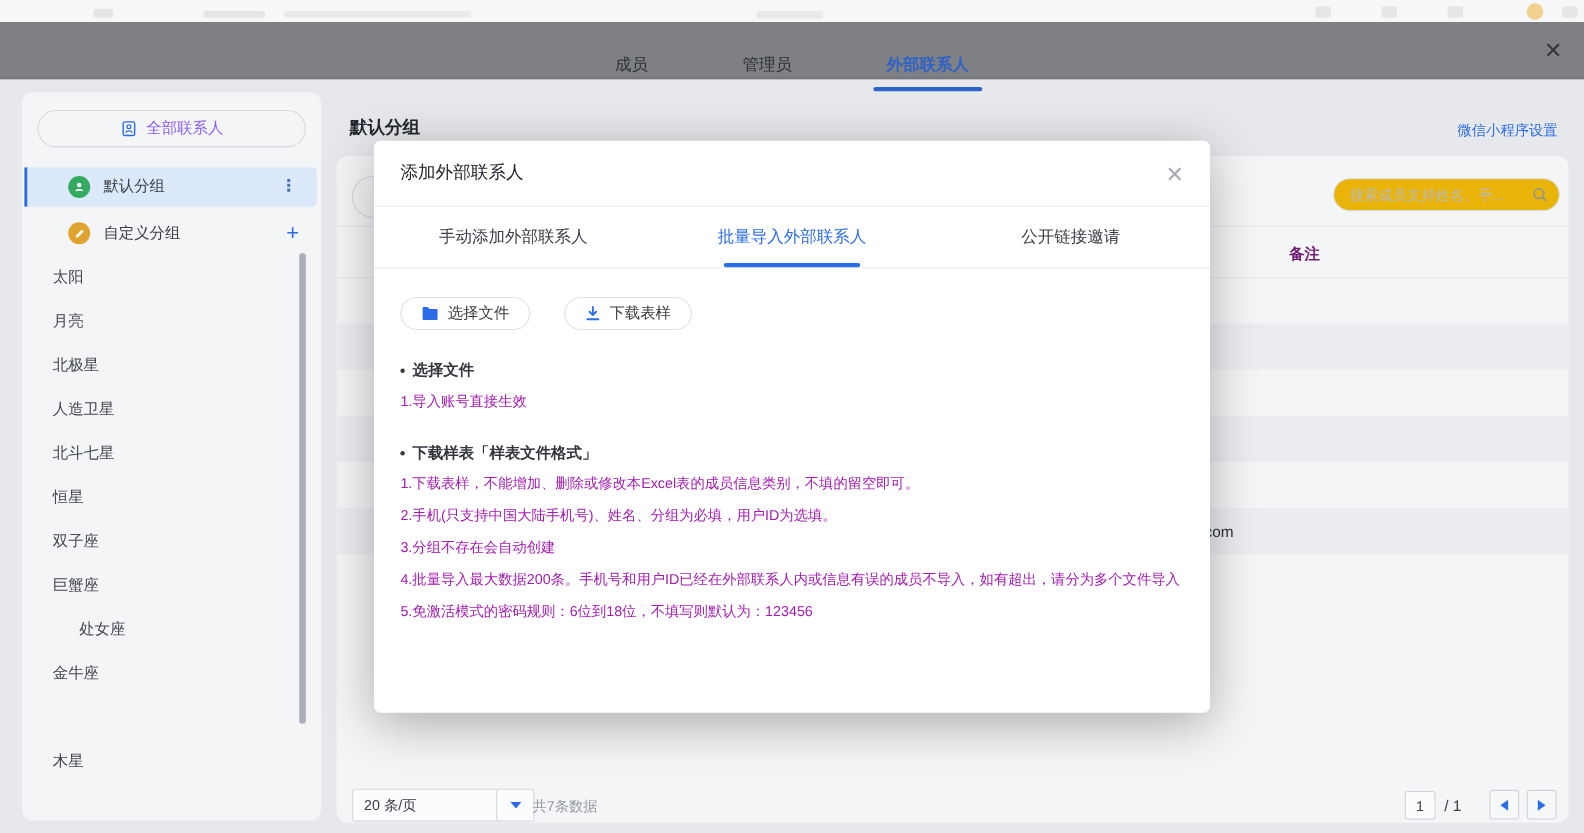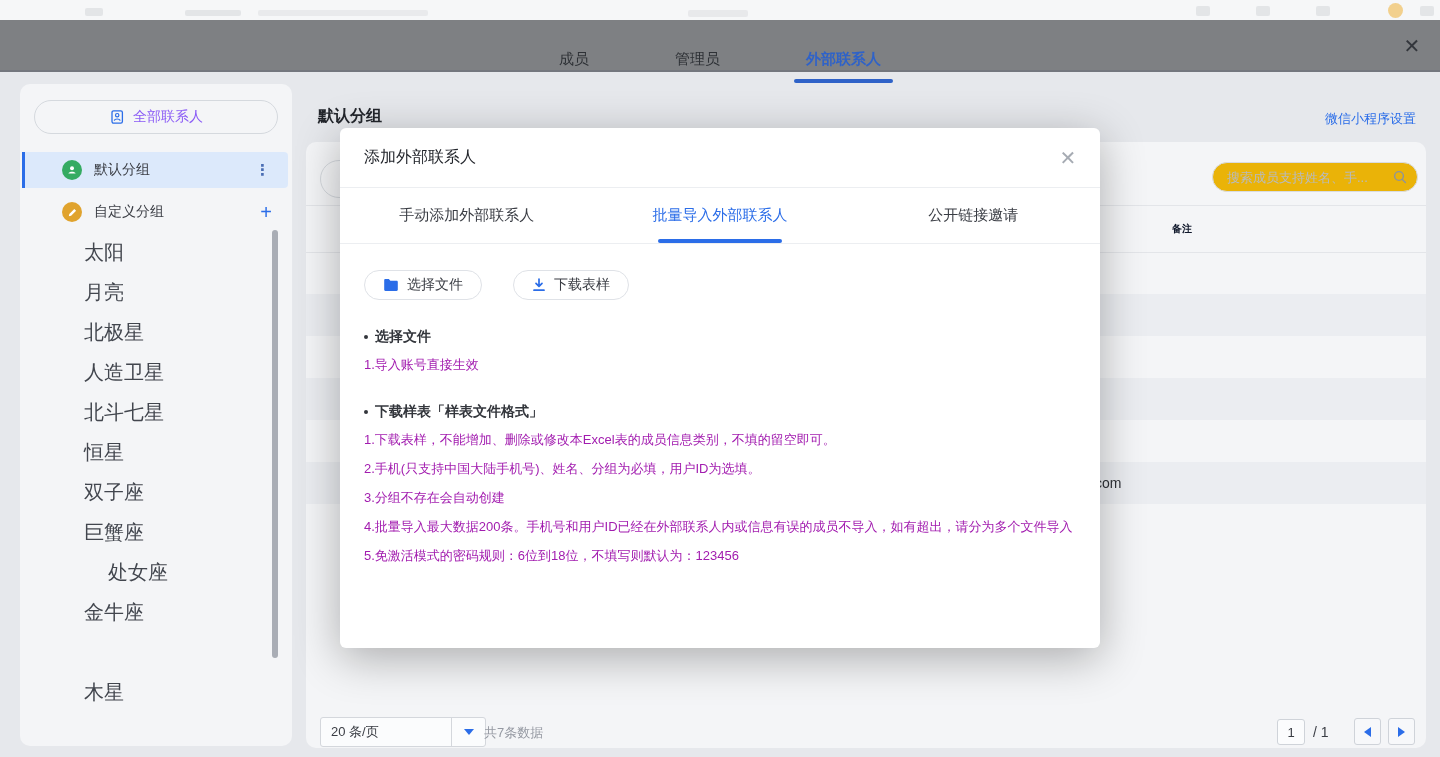--- a/index.html
+++ b/index.html
@@ -34,21 +34,21 @@
   .side-row { position:absolute; left:2px; width:266px; height:36px; display:flex; align-items:center;
     font-size:14px; color:#3a3d44; }
   .side-row .badge { width:20px; height:20px; border-radius:50%; margin-left:40px; margin-right:12px;
     display:flex; align-items:center; justify-content:center; flex:none; }
   .side-row.selected { background:#dce9fb; border-left:3px solid #2b6de8; border-radius:0 4px 4px 0; }
   .side-row.selected .badge { margin-left:37px; }
   .dots { margin-left:auto; margin-right:18px; color:#4a6db3; font-size:15px; letter-spacing:0;
     font-weight:bold; cursor:pointer; line-height:6px; text-align:center; }
   .plus { margin-left:auto; margin-right:16px; color:#2b6de8; font-size:20px; font-weight:400; cursor:pointer; }
   .side-item { position:absolute; left:0; width:250px; height:40px; display:flex; align-items:center;
-    padding-left:64px; font-size:20px; color:#42464e; cursor:pointer; }
+    padding-left:28px; font-size:14px; color:#42464e; cursor:pointer; }
   .deleted-row { position:absolute; left:0; top:623px; width:272px; height:36px; display:flex; align-items:center;
     font-size:14px; color:#3a3d44; cursor:pointer; }
   .deleted-row .badge { width:20px; height:20px; border-radius:50%; background:#de4a44;
     margin-left:36px; margin-right:10px; display:flex; align-items:center; justify-content:center; flex:none; }
   .side-scrollbar { position:absolute; left:252px; top:146px; width:6px; height:428px;
     background:#a9adb5; border-radius:3px; cursor:pointer; }
 
   
   .main-title { position:absolute; left:318px; top:106px; font-size:16px; font-weight:bold; color:#23262c; }
   .settings-link { position:absolute; right:24px; top:110px; font-size:13px; color:#2b6de8; cursor:pointer; }
@@ -57,21 +57,21 @@
   .partial-pill { position:absolute; left:14px; top:18px; width:46px; height:38px;
     border:1px solid #d5d9de; border-radius:19px; background:#f4f5f7; }
   .search-box { position:absolute; left:906px; top:20px; width:206px; height:30px;
     background:#eab308; border:1px solid #d9dce1; border-radius:15px;
     display:flex; align-items:center; padding:0 30px 0 14px; }
   .search-box input { border:none; outline:none; background:transparent; width:100%;
     font-size:13px; color:#3a3d44; font-family:inherit; }
   .search-box input::placeholder { color:#b7bbc2; }
   .search-icon { position:absolute; right:9px; top:6px; }
   .head-divider { position:absolute; left:0; top:63px; width:100%; border-top:1px solid #e3e5e9; }
-  .col-header { position:absolute; left:866px; top:80px; font-size:10px; font-weight:bold; color:#0f172a; }
+  .col-header { position:absolute; left:866px; top:80px; font-size:14px; font-weight:bold; color:#701a75; }
   .row-divider { position:absolute; left:0; top:110px; width:100%; border-top:1px solid #e3e5e9; }
   .stripe { position:absolute; left:0; width:100%; height:42px; background:#ebedf1; }
   .partial-cell { position:absolute; left:789px; top:320px; height:42px; display:flex; align-items:center;
     font-size:14px; color:#2f3237; }
 
   
   .page-size { position:absolute; left:14px; top:575px; width:166px; height:30px;
     background:#fbfcfd; border:1px solid #d4d7dc; border-radius:3px; display:flex; align-items:center;
     font-size:13px; color:#3a3d44; cursor:pointer; }
   .page-size .label { padding-left:10px; flex:1; }

